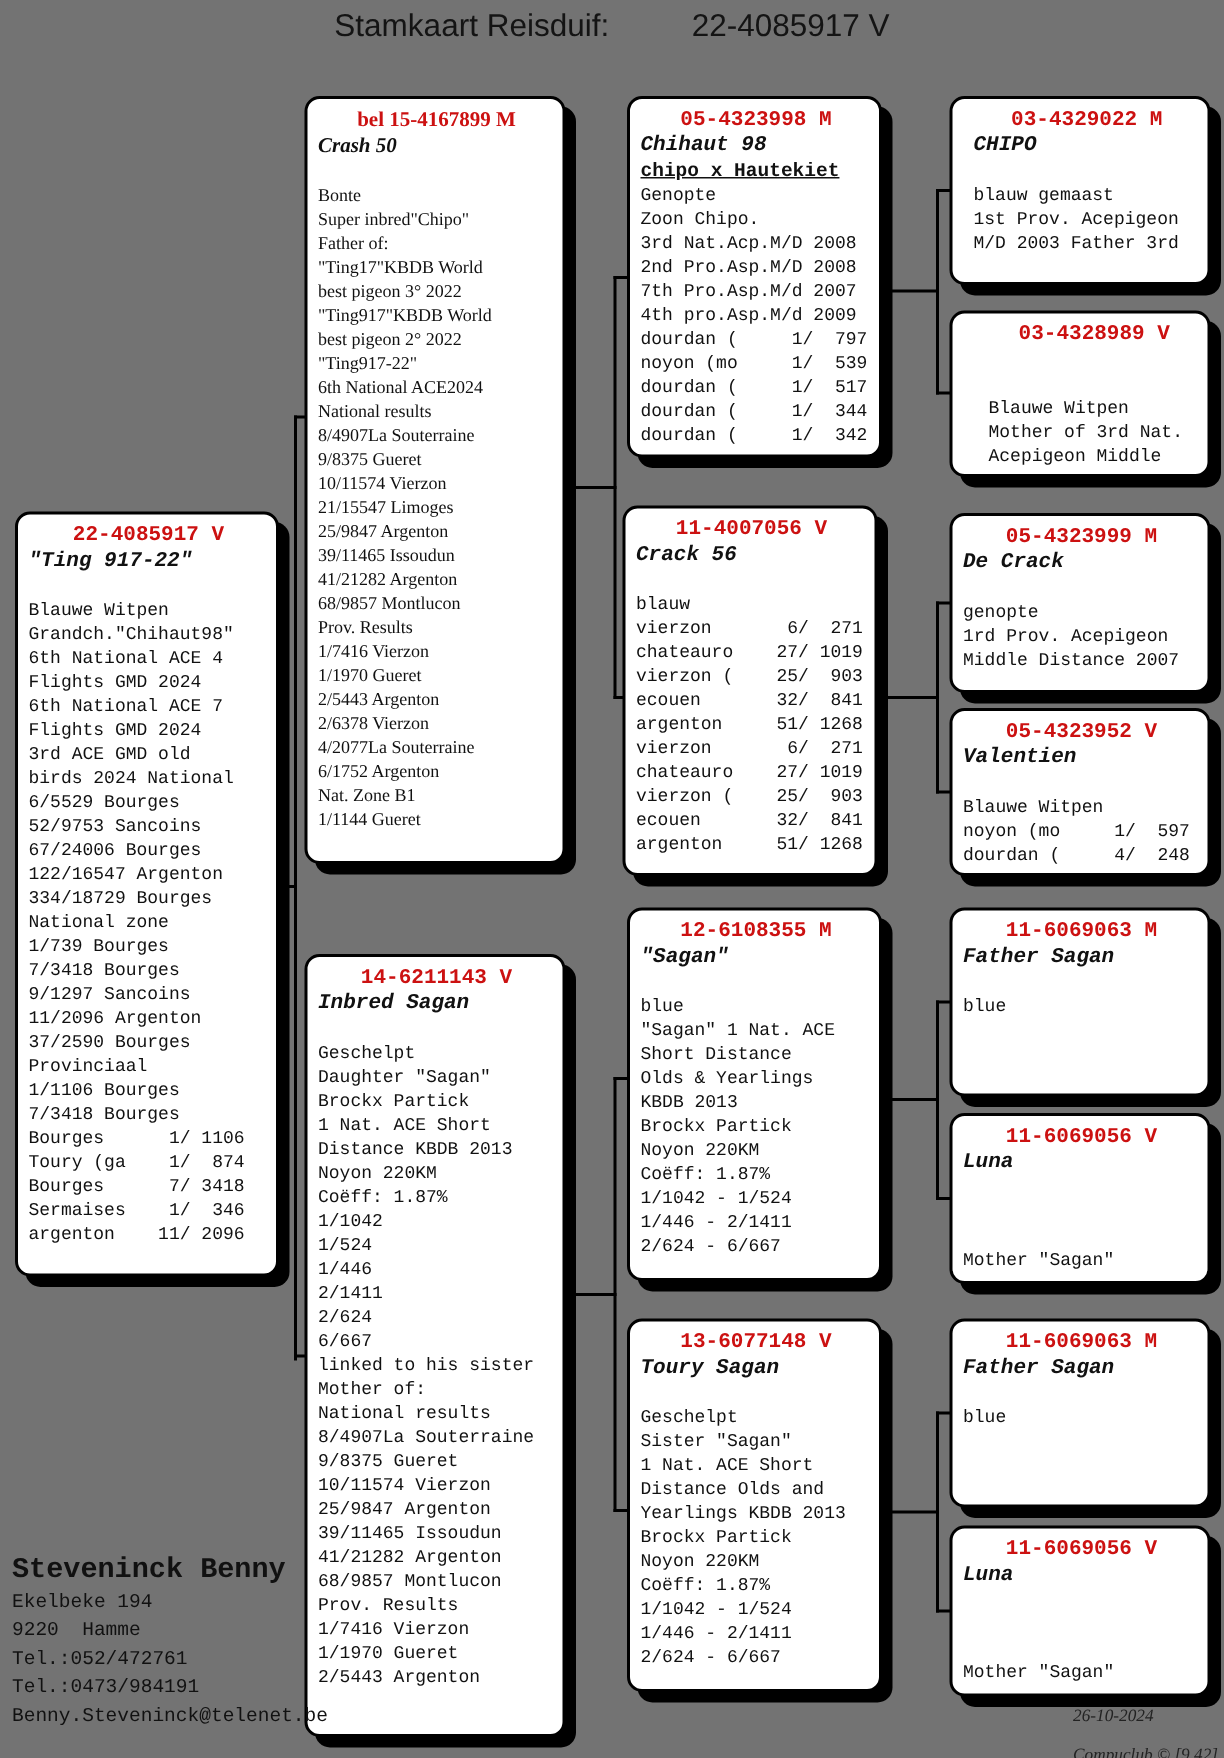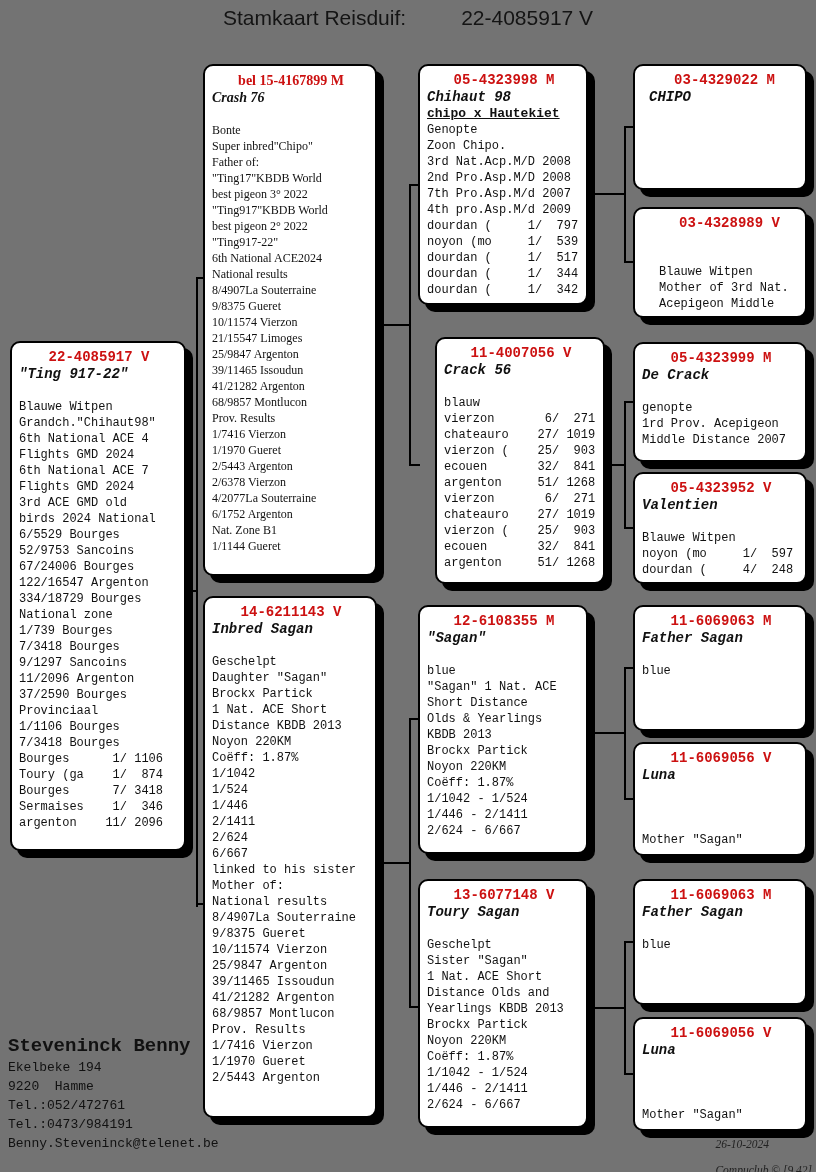--- a/index.html
+++ b/index.html
@@ -135,21 +135,21 @@
 7/3418 Bourges
 Bourges      1/ 1106
 Toury (ga    1/  874
 Bourges      7/ 3418
 Sermaises    1/  346
 argenton    11/ 2096</div>
   </div>
 
   <div class="pbox" style="left:203px;top:64px;width:174px;height:512px;font-family:Liberation Serif, serif;">
     <div class="ring">bel 15-4167899 M</div>
-    <div class="pname">Crash 76</div>
+    <div class="pname">Crash 50</div>
     <div class="pbody">
 Bonte
 Super inbred"Chipo"
 Father of:
 "Ting17"KBDB World
 best pigeon 3° 2022
 "Ting917"KBDB World
 best pigeon 2° 2022
 "Ting917-22"
 6th National ACE2024
@@ -165,21 +165,21 @@
 Prov. Results
 1/7416 Vierzon
 1/1970 Gueret
 2/5443 Argenton
 2/6378 Vierzon
 4/2077La Souterraine
 6/1752 Argenton
 Nat. Zone B1
 1/1144 Gueret</div>
   </div>
-  <div class="pbox" style="left:203px;top:596px;width:174px;height:522px;">
+  <div class="pbox" style="left:203px;top:636px;width:174px;height:522px;">
     <div class="ring">14-6211143 V</div>
     <div class="pname">Inbred Sagan</div>
     <div class="pbody">
 Geschelpt
 Daughter "Sagan"
 Brockx Partick
 1 Nat. ACE Short
 Distance KBDB 2013
 Noyon 220KM
 Coëff: 1.87%
@@ -214,21 +214,21 @@
 3rd Nat.Acp.M/D 2008
 2nd Pro.Asp.M/D 2008
 7th Pro.Asp.M/d 2007
 4th pro.Asp.M/d 2009
 dourdan (     1/  797
 noyon (mo     1/  539
 dourdan (     1/  517
 dourdan (     1/  344
 dourdan (     1/  342</div>
   </div>
-  <div class="pbox" style="left:435px;top:337px;width:170px;height:247px;">
+  <div class="pbox" style="left:415px;top:337px;width:170px;height:247px;">
     <div class="ring">11-4007056 V</div>
     <div class="pname">Crack 56</div>
     <div class="pbody">
 blauw
 vierzon       6/  271
 chateauro    27/ 1019
 vierzon (    25/  903
 ecouen       32/  841
 argenton     51/ 1268
 vierzon       6/  271
@@ -266,20 +266,24 @@
 Noyon 220KM
 Coëff: 1.87%
 1/1042 - 1/524
 1/446 - 2/1411
 2/624 - 6/667</div>
   </div>
 
   <div class="pbox" style="left:633px;top:64px;width:174px;height:126px;padding-left:14px;">
     <div class="ring">03-4329022 M</div>
     <div class="pname">CHIPO</div>
+    <div class="pbody">
+blauw gemaast
+1st Prov. Acepigeon
+M/D 2003 Father 3rd</div>
   </div>
   <div class="pbox" style="left:633px;top:207px;width:174px;height:111px;padding-left:24px;">
     <div class="ring">03-4328989 V</div>
     <div class="pname"></div>
     <div class="pbody">
 
 Blauwe Witpen
 Mother of 3rd Nat.
 Acepigeon Middle</div>
   </div>

